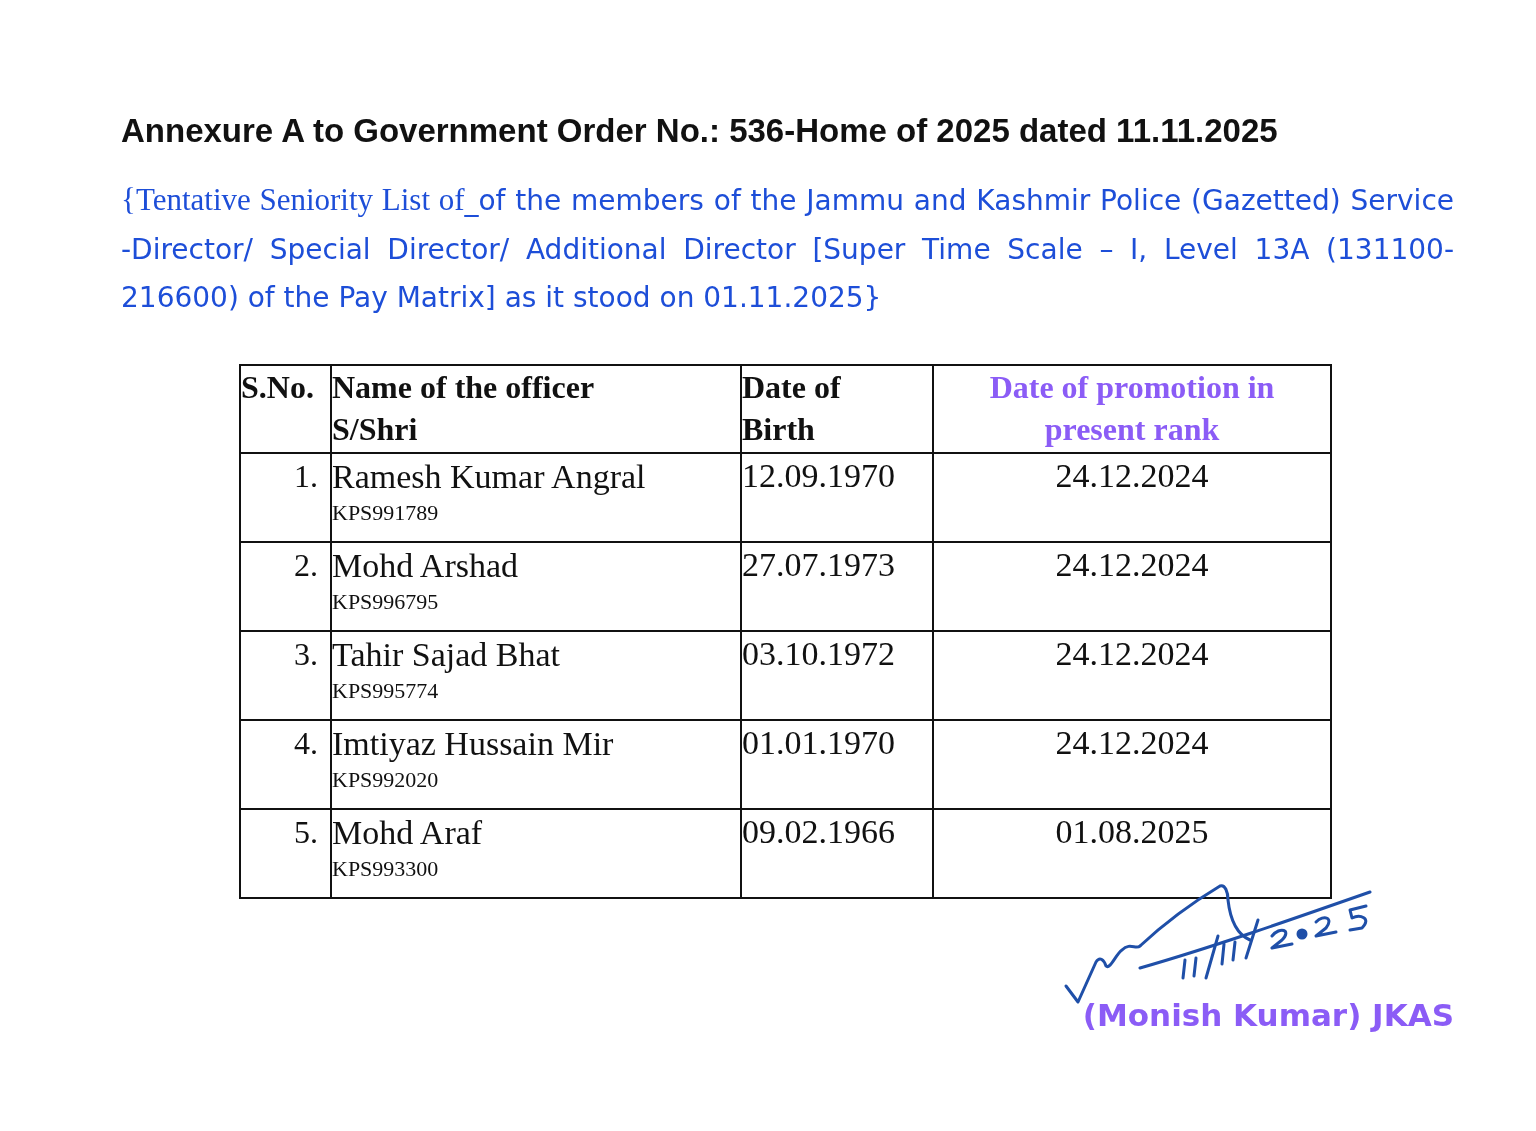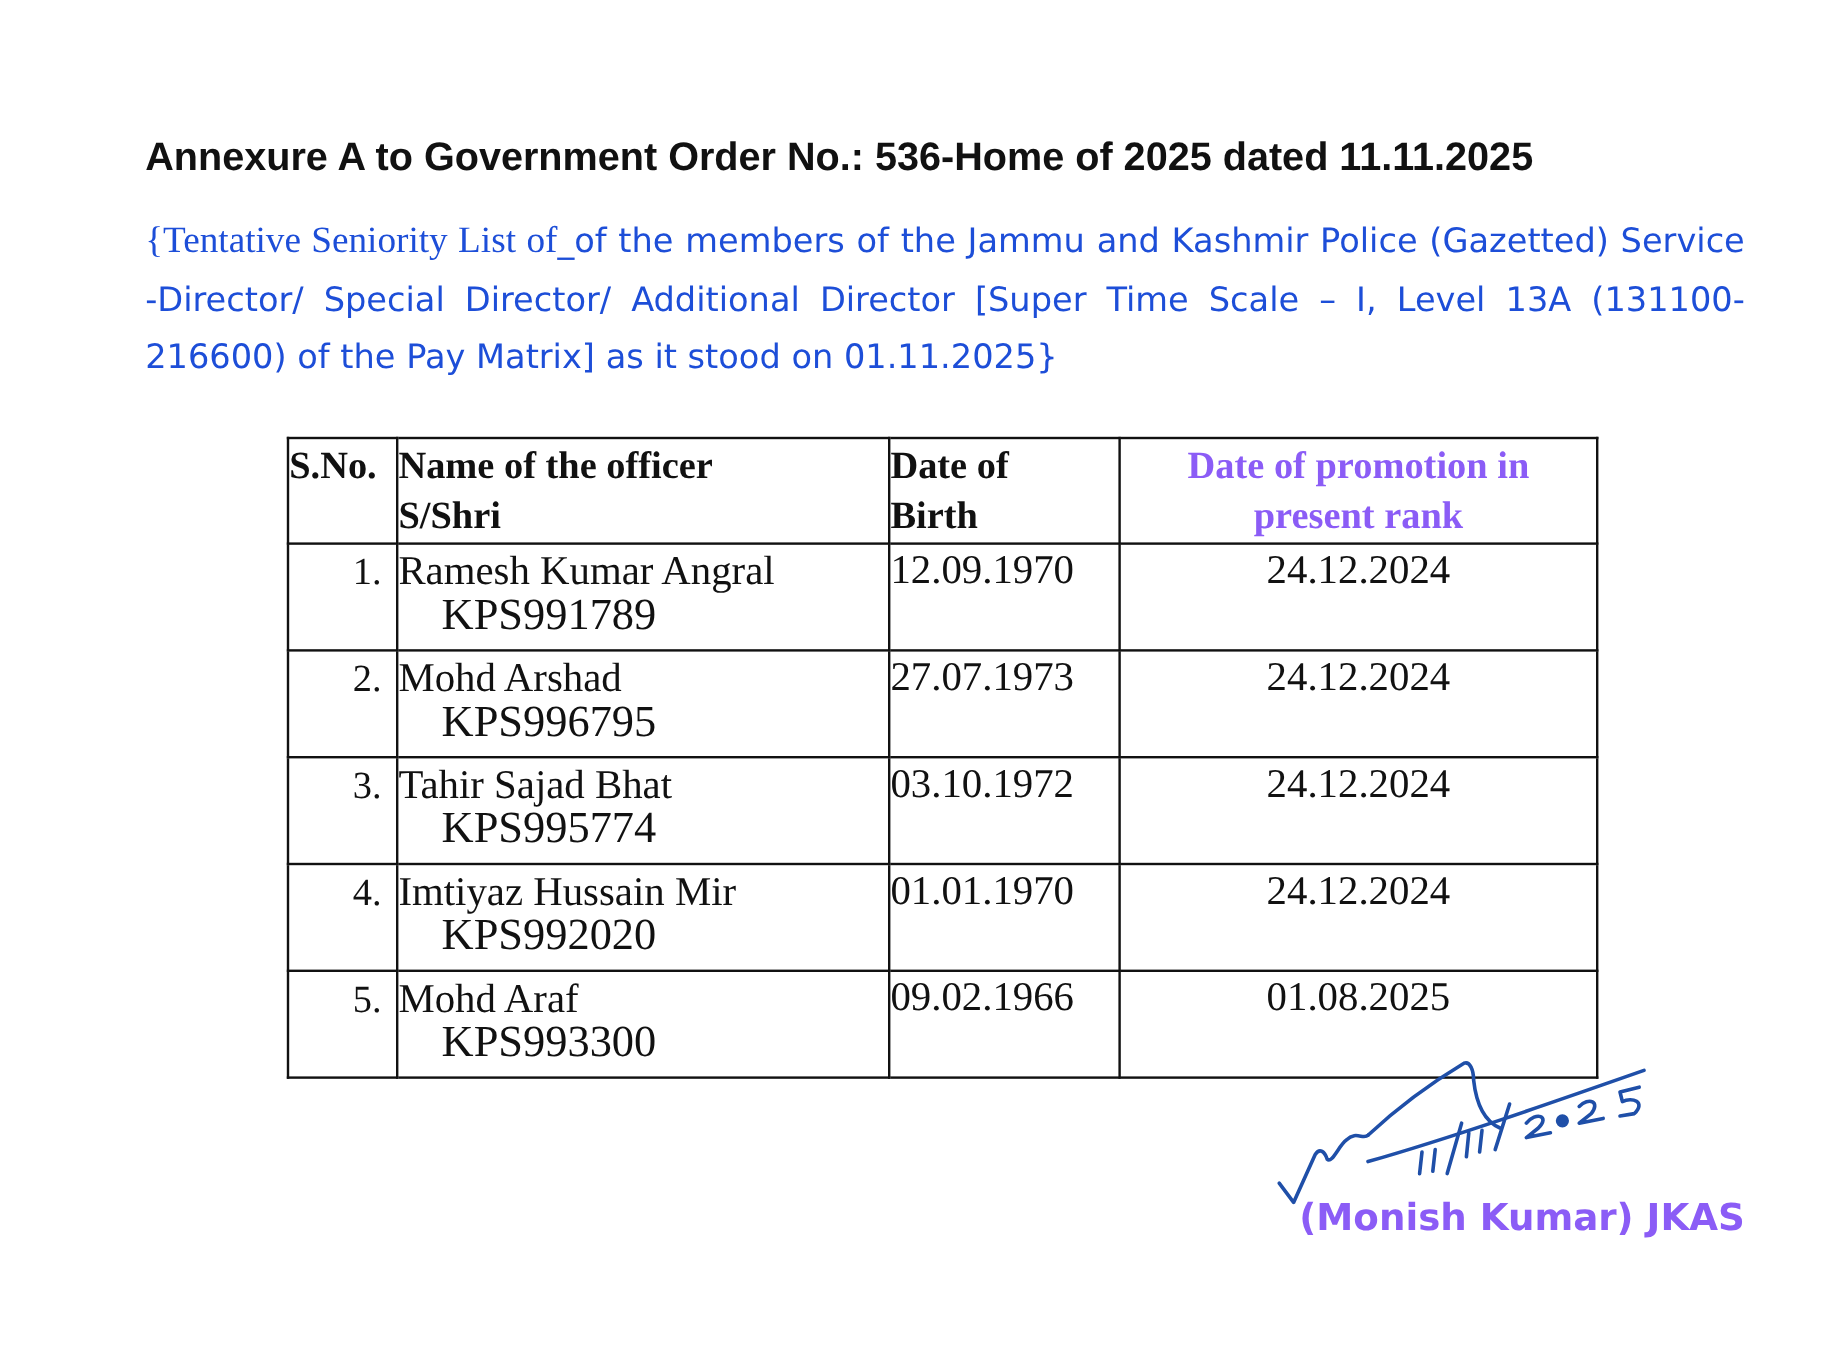--- a/index.html
+++ b/index.html
@@ -20,21 +20,21 @@
     border-collapse: collapse; border: 2.5px solid #111;
     font-family: "Liberation Serif", serif; color: #111;
   }
   table.list th, table.list td { border: 2.5px solid #111; padding: 0; vertical-align: top; margin-top: 22px; }
   table.list th { font-weight: bold; font-size: 32px; line-height: 42px; text-align: left; height: 86px; }
   table.list th.c4 { text-align: center; color: #8b5cf6; }
   table.list td { height: 83px; }
   .c1 { width: 89px; } .c2 { width: 408px; } .c3 { width: 190px; } .c4 { width: 396px; }
   .sno { text-align: right; padding-right: 12px !important; font-size: 32px; line-height: 44px; box-sizing: border-box; }
   .name { font-size: 34px; line-height: 38px; padding-top: 4px !important; }
-  .kps { font-size: 37px; line-height: 34px; padding-left: 36px; }
+  .kps { font-size: 22px; line-height: 34px; }
   .dob { font-size: 34px; line-height: 44px; }
   .dop { font-size: 34px; line-height: 44px; text-align: center; }
   .sig {
     position: absolute; left: 1060px; top: 878px; width: 380px; height: 140px;
   }
   .signer {
     position: absolute; right: 82px; top: 994px; text-align: right;
     font-family: "DejaVu Sans", sans-serif; font-weight: bold; font-size: 31px; line-height: 42px; color: #8b5cf6;
   }
 </style>

